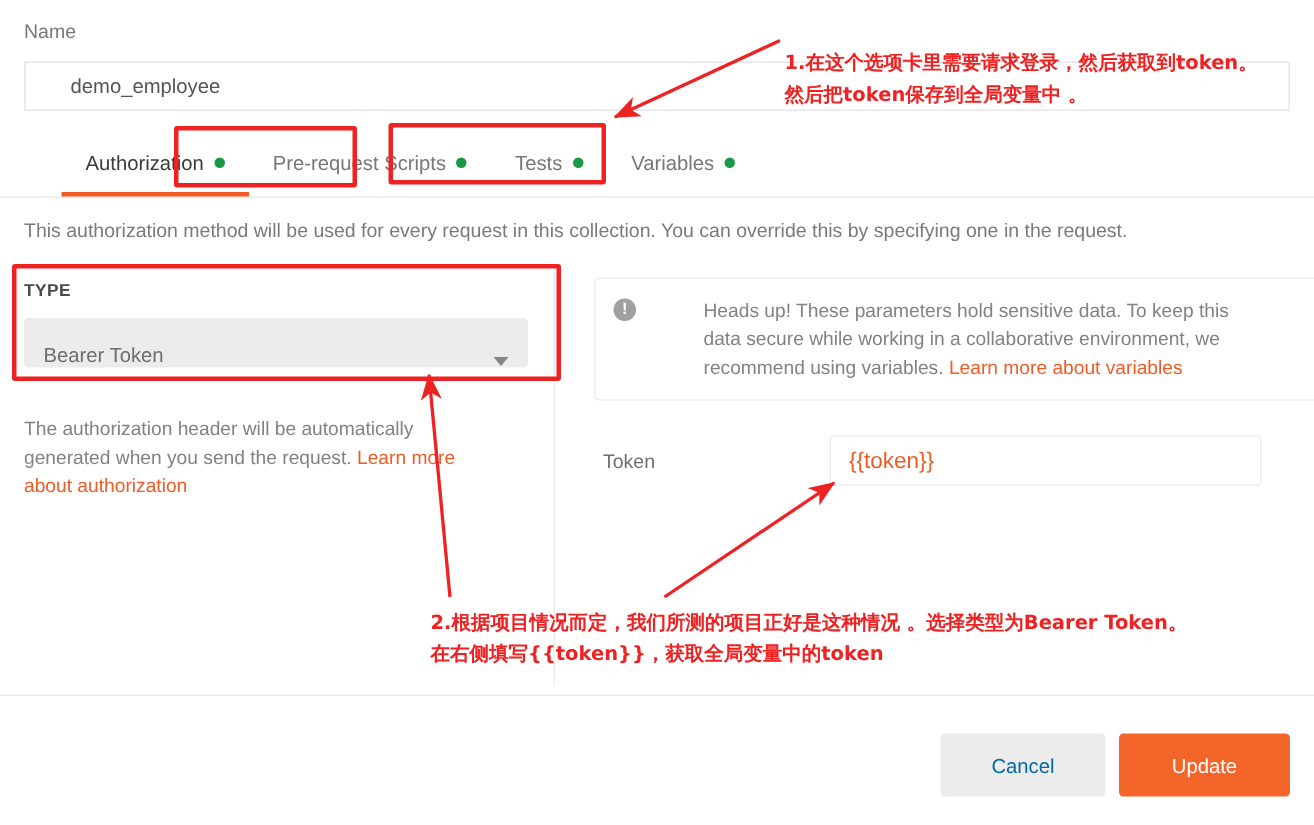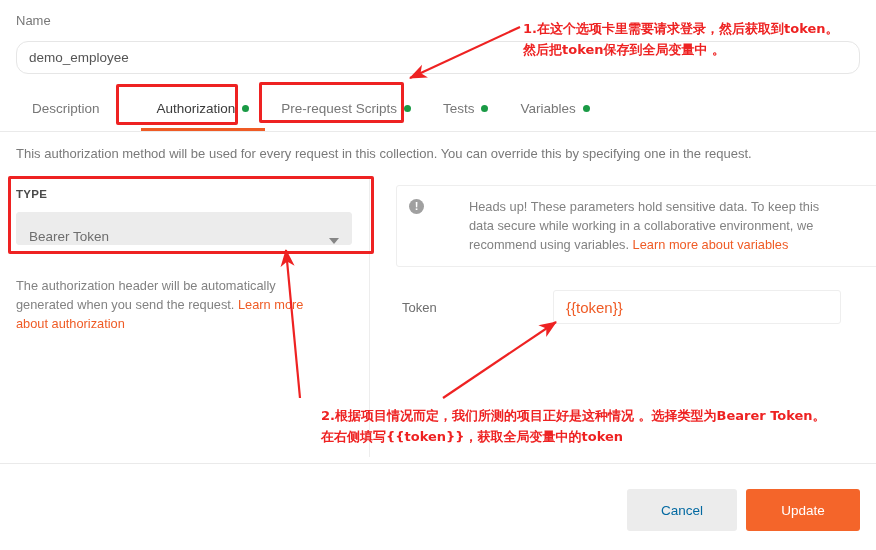--- a/index.html
+++ b/index.html
@@ -15,24 +15,24 @@
   }
 
   
   #name-label {
     position:absolute; left:16px; top:13px;
     font-size:13px; color:#777777;
   }
   #name-input {
     position:absolute; left:16px; top:41px;
     width:844px; height:33px;
-    border:1px solid #e6e6e6; border-radius:12px;
+    border:1px solid #e6e6e6; border-radius:0;
     background:#ffffff;
     font-family:inherit; font-size:13.5px; color:#555555;
-    padding:0 12px;
+    padding:0 30px;
     outline:none;
   }
 
   
   #tabbar {
     position:absolute; left:0; top:89px;
     width:876px; height:43px;
     border-bottom:1px solid #eaeaea;
     display:flex; align-items:flex-end;
     padding-left:16px;
@@ -184,33 +184,30 @@
 
   .anno-text {
     position:absolute;
     color:#ee2222;
     font-weight:bold;
     font-size:13px;
     line-height:21px;
     white-space:pre;
     font-family:"DejaVu Sans","Liberation Sans",sans-serif;
   }
-  #anno-1 { left:523px; top:18px; }
-  #anno-2 { left:287px; top:405px;margin-left:34px; }
+  #anno-1 { left:523px; top:32px; }
+  #anno-2 { left:287px; top:405px; }
 </style>
 </head>
 <body>
 
 <div id="name-label">Name</div>
 <input id="name-input" type="text" value="demo_employee" style="">
 
 <div id="tabbar">
-  <div class="tab">
-    <span>Description</span>
-  </div>
   <div class="tab active">
     <span>Authorization</span>
     <span class="dot"></span>
   </div>
   <div class="tab">
     <span>Pre-request Scripts</span>
     <span class="dot"></span>
   </div>
   <div class="tab">
     <span>Tests</span>

